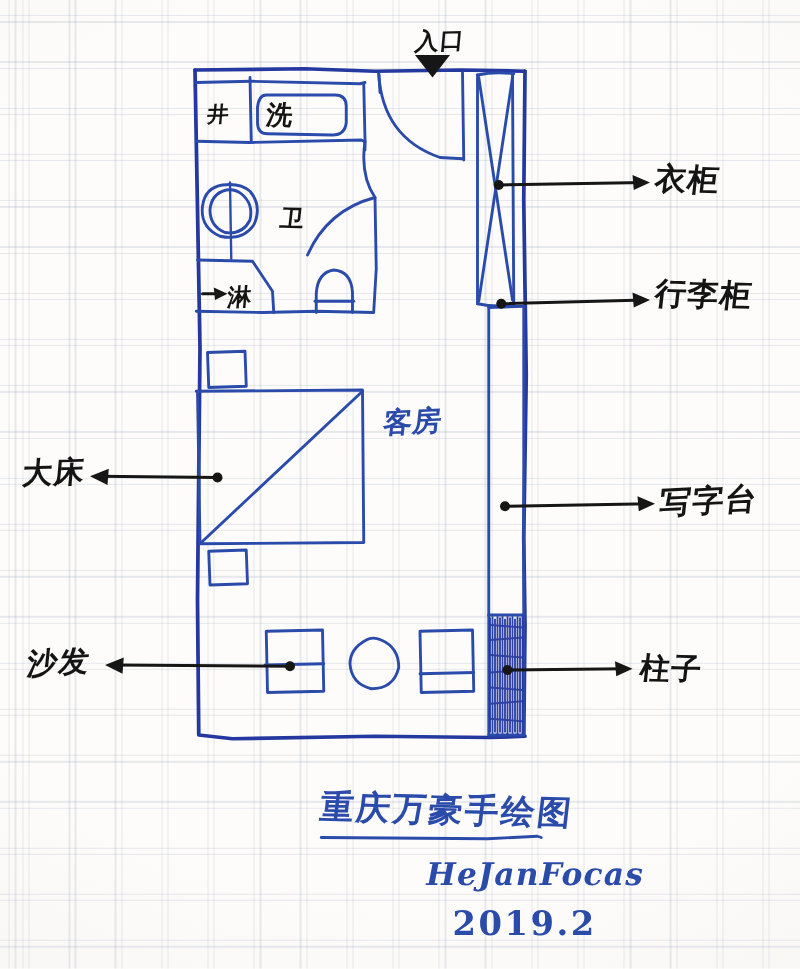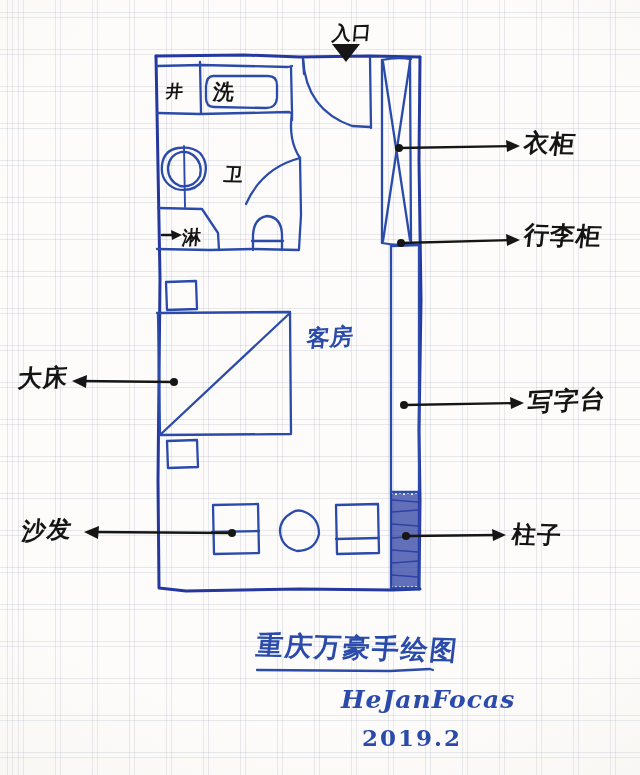--- a/index.html
+++ b/index.html
@@ -112,21 +112,21 @@
   }
   #sigName {
     left: 341px; top: 685px;
     font-size: 25px;
     font-style: italic;
     font-family: "DejaVu Serif", serif;
     letter-spacing: 1px;
   }
   #sigDate {
     left: 362px; top: 724px;
-    font-size: 23px;
+    font-size: 27px;
     font-family: "DejaVu Serif", serif;
     letter-spacing: 2px;
   }
 </style>
 </head>
 <body>
 
 <div id="page">
 
   <div id="paperShade"></div>

